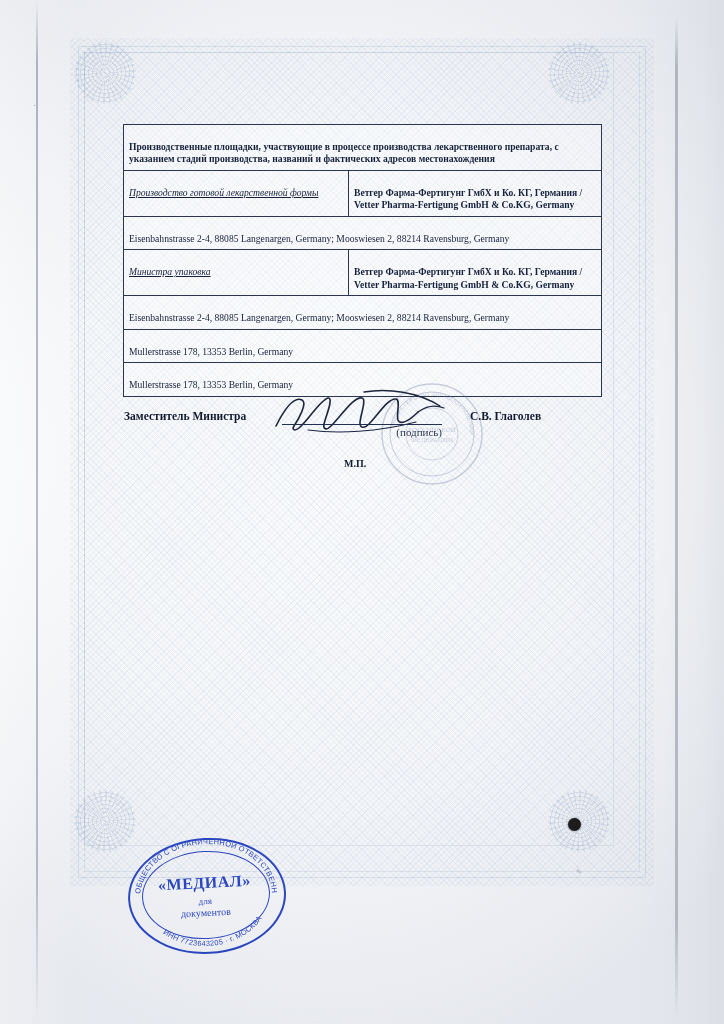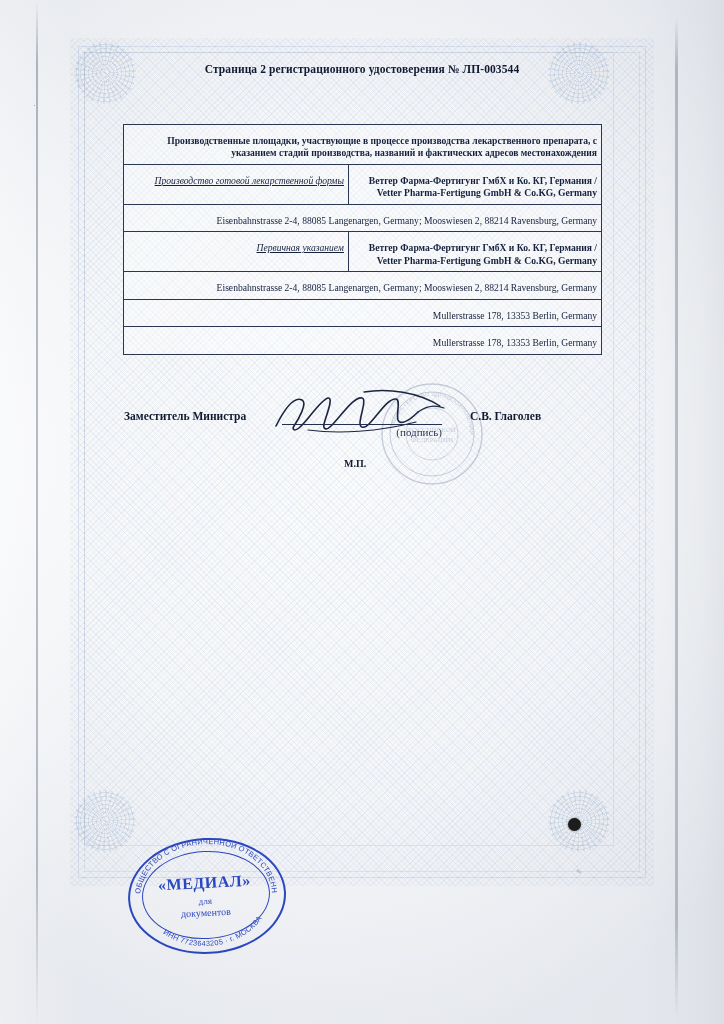--- a/index.html
+++ b/index.html
@@ -118,23 +118,22 @@
     left: 123px; top: 124px;
     width: 479px;
     border-collapse: collapse;
     font-size: 9.6px;
     line-height: 1.3;
     color: #15213c;
     background: rgba(255,255,255,0.35);
   }
   table.mfg-table td {
     border: 1px solid #2b3752;
-    padding: 10px 4px 4px 5px;
+    padding: 16px 4px 4px 5px;
     vertical-align: top;
-    text-align: right;
   }
   td.italic { font-style: italic; text-decoration: underline; }
   td.bold { font-weight: bold; }
   .col-left { width: 215px; }
 
   
   .sig-title {
     position: absolute;
     left: 124px; top: 410px;
     font-size: 11.5px;
@@ -272,36 +271,35 @@
   <div class="rosette bl"></div>
   <div class="rosette br"></div>
 
   <div class="punch-hole"></div>
 </div>
 
 <div class="content">
 
   <div class="faint-dot">·</div>
 
-  <div class="page-header">Страница 2 регистрационного удостоверения № ЛП-003544</div>
 
   <table class="mfg-table">
     <tbody>
       <tr>
         <td colspan="2" class="bold">Производственные площадки, участвующие в процессе производства лекарственного препарата, с указанием стадий производства, названий и фактических адресов местонахождения</td>
       </tr>
       <tr>
         <td class="italic col-left">Производство  готовой лекарственной формы</td>
         <td class="bold">Ветгер Фарма-Фертигунг ГмбХ и Ко. КГ, Германия / Vetter Pharma-Fertigung GmbH &amp; Co.KG, Germany</td>
       </tr>
       <tr>
         <td colspan="2">Eisenbahnstrasse 2-4, 88085 Langenargen, Germany; Mooswiesen 2, 88214 Ravensburg, Germany</td>
       </tr>
       <tr>
-        <td class="italic col-left">Первичная указанием</td>
+        <td class="italic col-left">Министра упаковка</td>
         <td class="bold">Ветгер Фарма-Фертигунг ГмбХ и Ко. КГ, Германия / Vetter Pharma-Fertigung GmbH &amp; Co.KG, Germany</td>
       </tr>
       <tr>
         <td colspan="2">Eisenbahnstrasse 2-4, 88085 Langenargen, Germany; Mooswiesen 2, 88214 Ravensburg, Germany</td>
       </tr>
       <tr>
         <td colspan="2">Mullerstrasse 178, 13353 Berlin, Germany</td>
       </tr>
       <tr>
         <td colspan="2">Mullerstrasse 178, 13353 Berlin, Germany</td>

